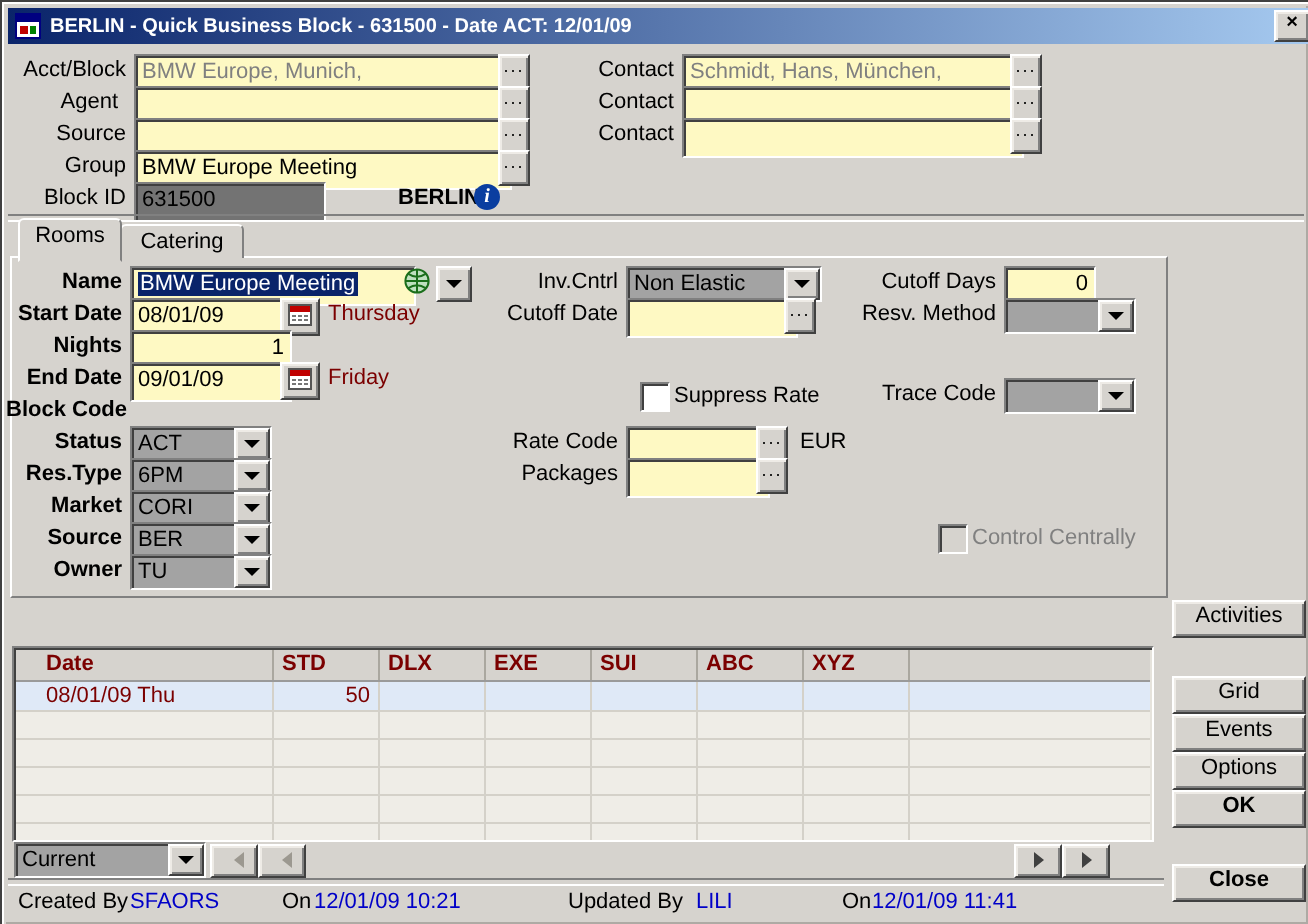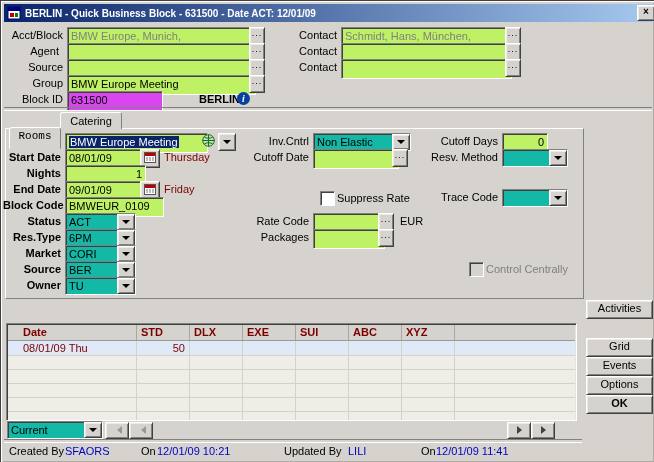--- a/index.html
+++ b/index.html
@@ -21,30 +21,30 @@
     box-shadow:inset 1px 1px 0 #eeebe6,inset -1px -1px 0 #808080;
     text-align:center;cursor:default;color:#000;
   }
   .close-btn{position:relative;width:16px;height:14px;font-size:10px;line-height:12px;font-weight:bold;}
   .lbl{position:absolute;height:16px;line-height:16px;text-align:right;white-space:nowrap;}
   .lft{text-align:left;}
   .b{font-weight:bold;}
   .maroon{color:var(--accent-maroon,#7b0000);}
   .gray{color:#808080;}
   .fld{
-    position:absolute;height:16px;background:#bef264;border:1px solid;border-color:#808080 #ffffff #ffffff #808080;
+    position:absolute;height:16px;background:#fef9c3;border:1px solid;border-color:#808080 #ffffff #ffffff #808080;
     box-shadow:inset 1px 1px 0 #404040;padding:2px 3px 0 3px;line-height:12px;white-space:nowrap;overflow:hidden;
   }
-  .fld.ro{background:#d946ef;}
+  .fld.ro{background:#737373;}
   .fld.muted{color:#808080;}
   .num{text-align:right;}
   .sel{background:var(--selection-blue,#0a246a);color:#fff;padding:0 1px;}
   .dots{width:14px;height:16px;font-size:9px;line-height:11px;letter-spacing:1px;padding:0;}
   .combo{
-    position:absolute;height:16px;background:#14b8a6;border:1px solid;border-color:#808080 #ffffff #ffffff #808080;
+    position:absolute;height:16px;background:#a3a3a3;border:1px solid;border-color:#808080 #ffffff #ffffff #808080;
     box-shadow:inset 1px 1px 0 #404040;
   }
   .cval{position:absolute;left:3px;top:2px;right:17px;line-height:12px;white-space:nowrap;overflow:hidden;}
   .combo .arr{right:0;top:0;width:16px;height:14px;}
   .arr{position:absolute;}
   .arr::after{content:"";position:absolute;left:4px;top:5px;border:4px solid transparent;border-top:4px solid #000;}
   .nm-arr{width:16px;height:16px;}
   .nm-arr::after{top:6px;}
   .cal{width:18px;height:16px;padding-top:1px;}
   .chk{
@@ -54,21 +54,21 @@
   .chk.dis{background:#d6d3ce;}
   .groove{position:absolute;height:2px;border-top:1px solid #808080;border-bottom:1px solid #ffffff;}
   .panel{
     position:absolute;left:4px;top:127px;width:577px;height:169px;background:#d6d3ce;
     border:1px solid;border-color:#ffffff #808080 #808080 #ffffff;
   }
   .tab{
     position:absolute;background:#d6d3ce;border:1px solid;border-color:#ffffff #808080 #d6d3ce #ffffff;
     border-radius:3px 3px 0 0;text-align:center;line-height:17px;
   }
-  .tab.active{z-index:3;height:20px;top:126px;font-family:Liberation Mono, monospace;}
+  .tab.active{z-index:3;height:20px;top:108px;}
   .tab.back{z-index:1;height:16px;top:111px;border-bottom:none;}
   .info{
     position:absolute;width:13px;height:13px;border-radius:50%;background:#0a3ea0;color:#fff;
     font-family:"Liberation Serif",serif;font-style:italic;font-weight:bold;font-size:10px;line-height:13px;text-align:center;
   }
   .grid{
     position:absolute;left:5px;top:322px;width:567px;height:94px;background:#e6e3dc;
     border:1px solid;border-color:#808080 #ffffff #ffffff #808080;box-shadow:inset 1px 1px 0 #404040;
     overflow:hidden;padding:1px;
   }
@@ -187,21 +187,20 @@
 
   <span class="chk" style="left:319px;top:190px"></span>
   <span class="lbl lft" style="left:336px;top:189px;width:90px">Suppress Rate</span>
   <span class="lbl" style="left:390px;top:188px;width:107px">Trace Code</span>
   <div class="combo" style="left:501px;top:188px;width:64px">
     <span class="cval"></span>
     <span class="btn arr"></span>
   </div>
 
   <span class="lbl b" style="left:2px;top:196px;width:58px">Block Code</span>
-  <div class="fld" style="left:64px;top:196px;width:91px">BMWEUR_0109</div>
 
   <span class="lbl b" style="left:2px;top:212px;width:58px">Status</span>
   <div class="combo" style="left:64px;top:212px;width:69px">
     <span class="cval">ACT</span>
     <span class="btn arr"></span>
   </div>
   <span class="lbl" style="left:238px;top:212px;width:70px">Rate Code</span>
   <div class="fld" style="left:312px;top:212px;width:64px"></div>
   <span class="btn dots" style="left:377px;top:212px">...</span>
   <span class="lbl lft" style="left:399px;top:212px;width:30px">EUR</span>
@@ -315,20 +314,21 @@
   <span class="btn navbtn nav-l" style="left:104px;top:421px"></span>
   <span class="btn navbtn nav-l" style="left:128px;top:421px"></span>
   <span class="btn navbtn nav-r" style="left:506px;top:421px"></span>
   <span class="btn navbtn nav-r" style="left:530px;top:421px"></span>
 
   <span class="btn side-btn" style="top:299px">Activities</span>
   <span class="btn side-btn" style="top:337px">Grid</span>
   <span class="btn side-btn" style="top:356px">Events</span>
   <span class="btn side-btn" style="top:375px">Options</span>
   <span class="btn side-btn b" style="top:394px">OK</span>
+  <span class="btn side-btn b" style="top:431px">Close</span>
 
   <div class="groove" style="left:3px;top:438px;width:578px"></div>
   <span class="flabel" style="left:8px">Created By</span>
   <span class="flabel blue" style="left:64px">SFAORS</span>
   <span class="flabel" style="left:140px">On</span>
   <span class="flabel blue" style="left:156px">12/01/09 10:21</span>
   <span class="flabel" style="left:283px">Updated By</span>
   <span class="flabel blue" style="left:347px">LILI</span>
   <span class="flabel" style="left:420px">On</span>
   <span class="flabel blue" style="left:435px">12/01/09 11:41</span>

